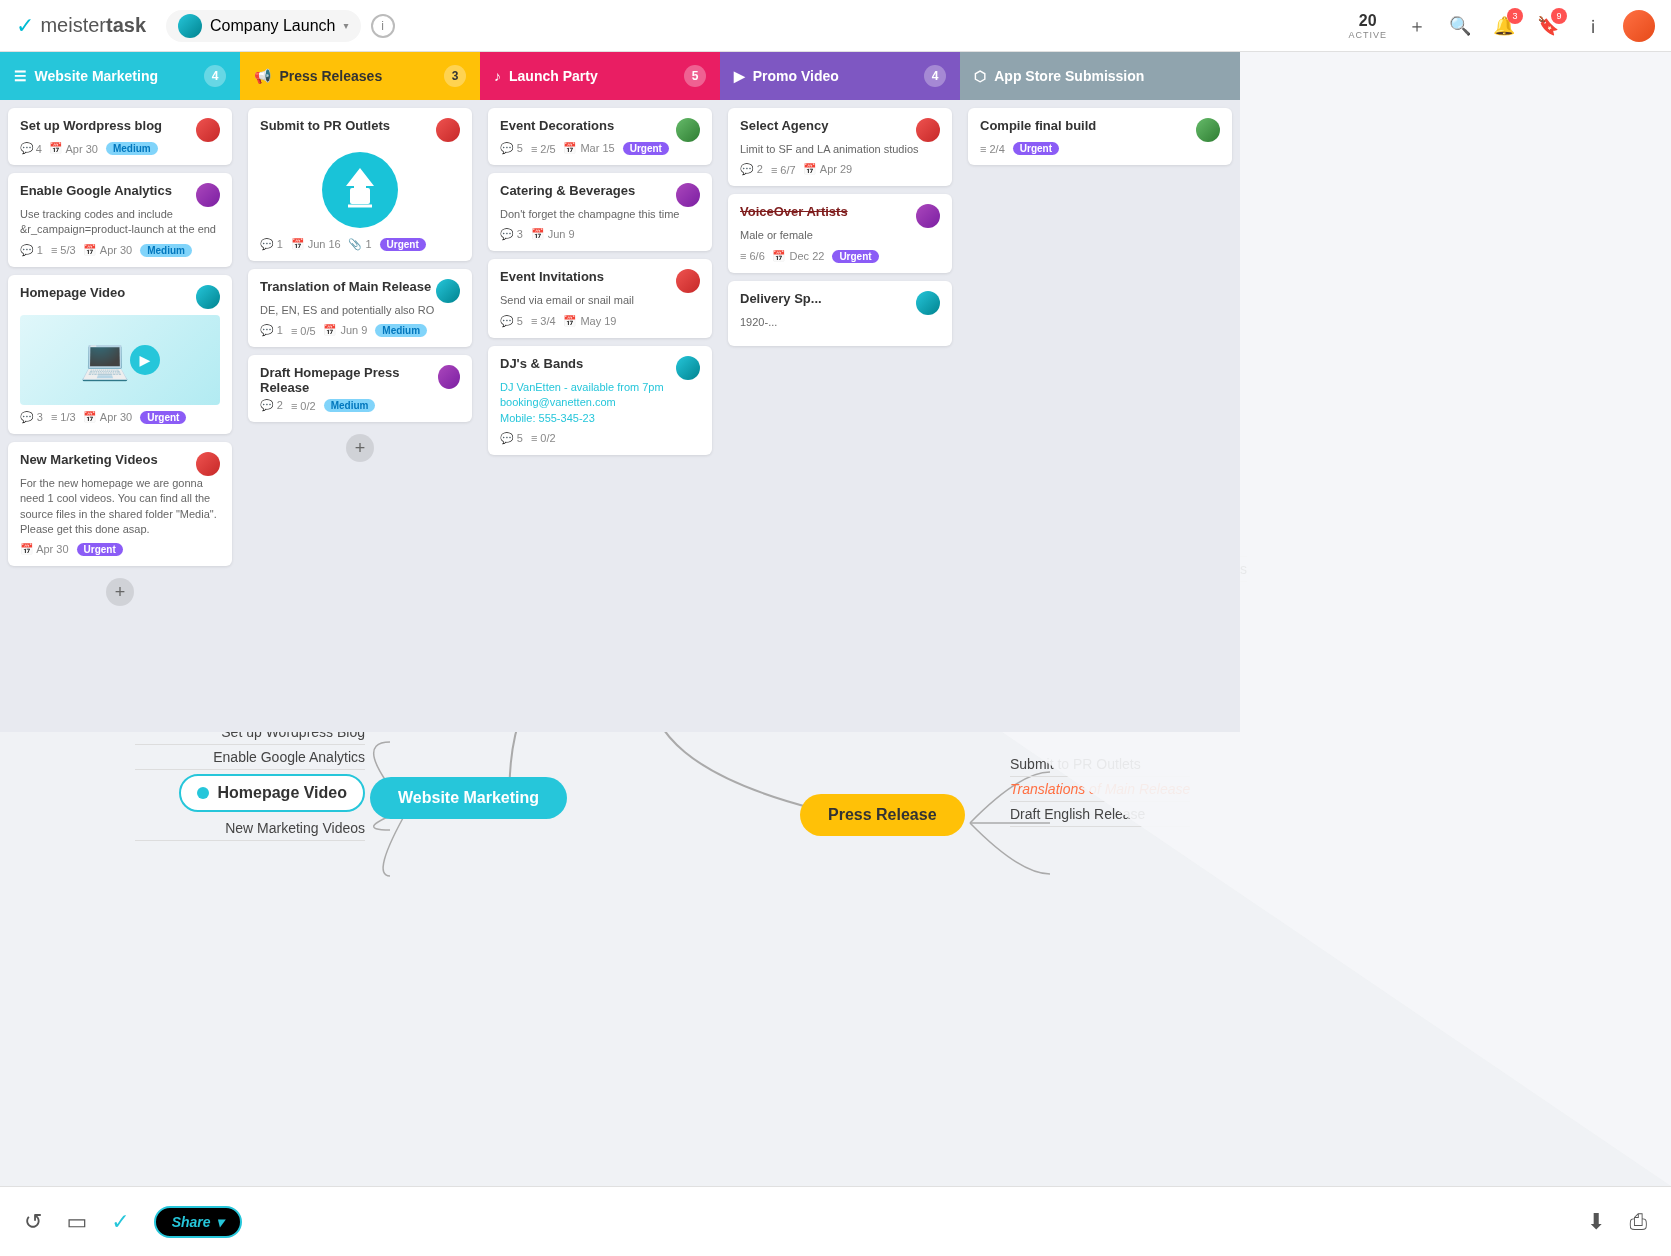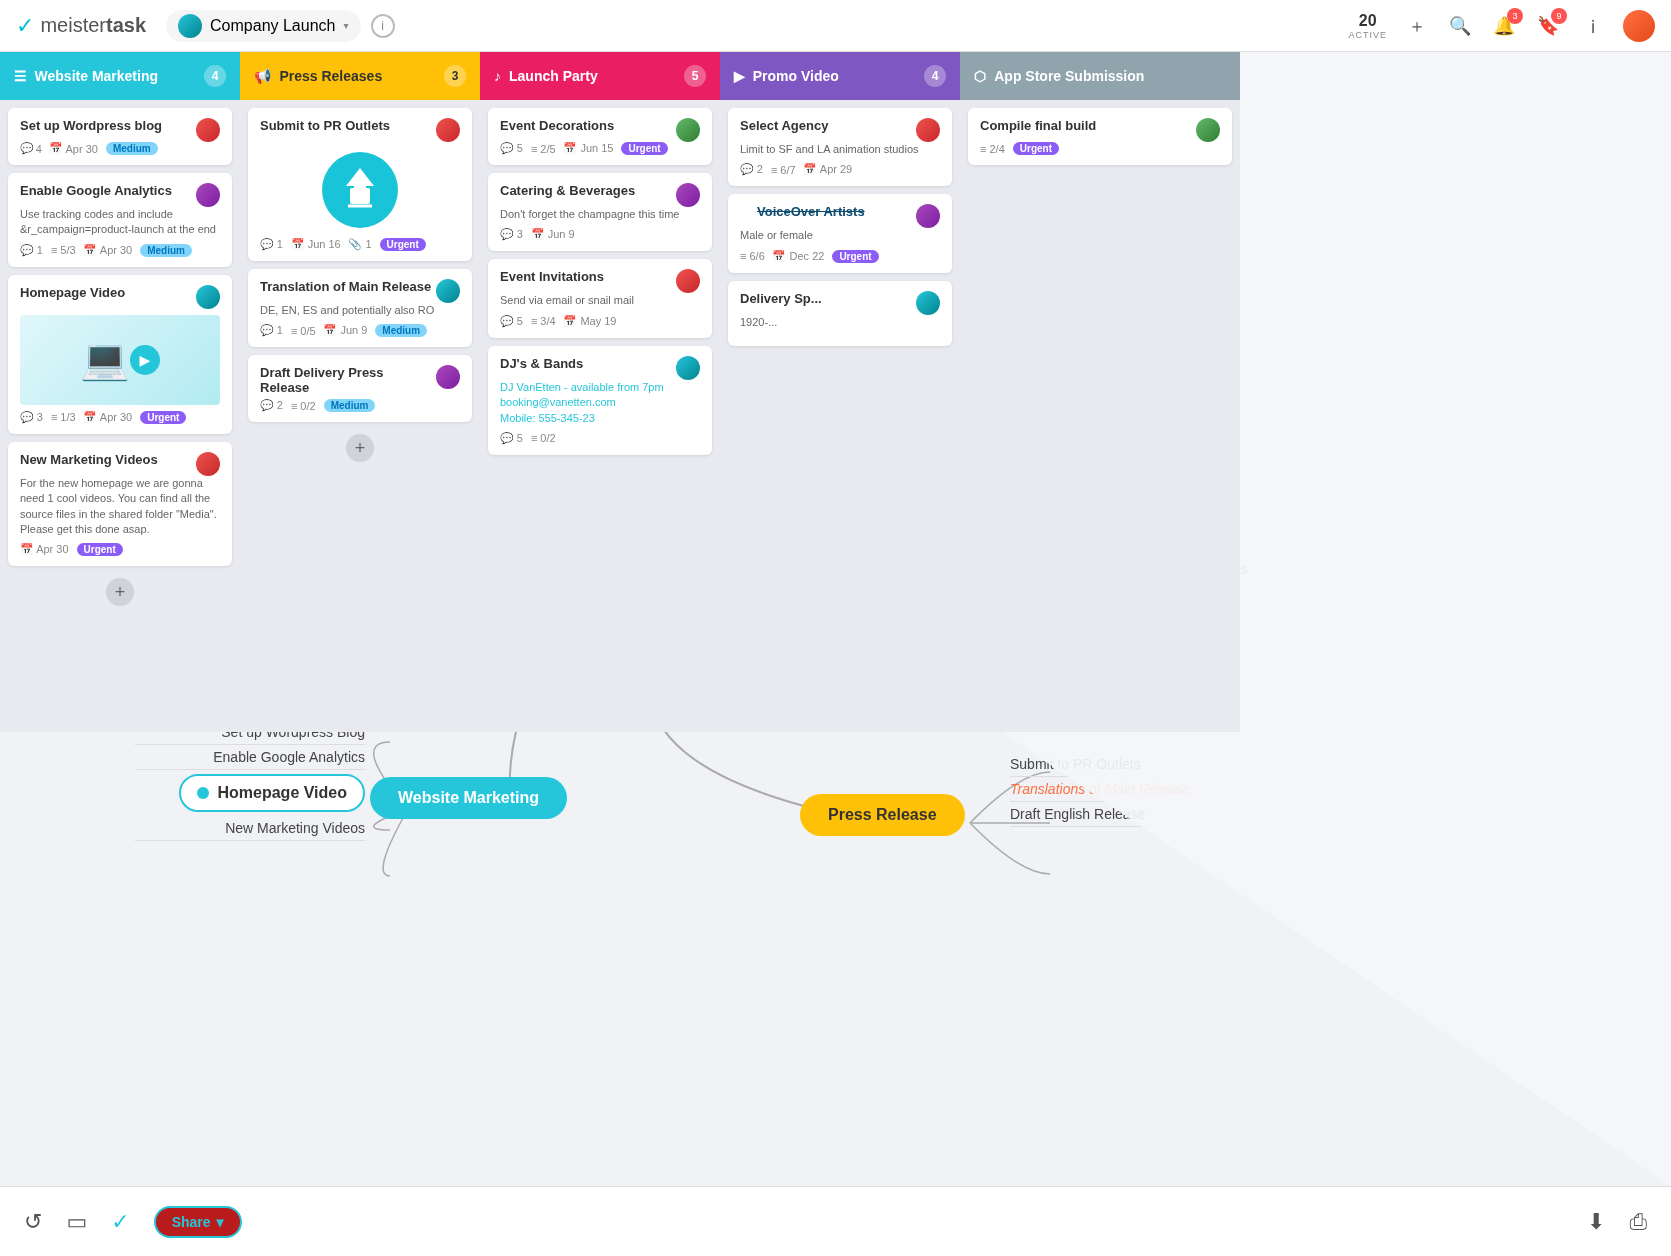--- a/index.html
+++ b/index.html
@@ -140,27 +140,27 @@
       display: flex;
       align-items: center;
       padding: 0 24px;
       gap: 24px;
       z-index: 100;
     }
     .toolbar-icon { color: #555; font-size: 22px; cursor: pointer; }
     .share-btn {
       border: 2px solid #26c6da;
       color: #26c6da;
-      background: #b91c1c;
+      background: #000000;
       border-radius: 20px;
       padding: 6px 16px;
       font-size: 14px;
       font-weight: 600;
       cursor: pointer;
-      display: flex; align-items: flex-start; gap: 6px;
+      display: flex; align-items: flex-start; gap: 6px; font-style: italic;
     }
     .toolbar-right { margin-left: auto; display: flex; gap: 24px; }
 
     
     .diagonal-overlay {
       position: absolute;
       top: 52px;
       left: 0;
       width: 1671px;
       height: calc(100% - 52px - 70px);
@@ -340,21 +340,21 @@
         <div class="card-meta">
           <span class="meta-item">💬 1</span>
           <span class="meta-item">≡ 0/5</span>
           <span class="meta-item">📅 Jun 9</span>
           <span class="badge-medium">Medium</span>
         </div>
       </div>
 
       <div class="card">
         <div class="card-header-row">
-          <span class="card-title">Draft Delivery Press Release</span>
+          <span class="card-title">Draft Homepage Press Release</span>
           <div class="card-avatar av1"></div>
         </div>
         <div class="card-meta">
           <span class="meta-item">💬 2</span>
           <span class="meta-item">≡ 0/2</span>
           <span class="badge-medium">Medium</span>
         </div>
       </div>
       <div class="add-card-btn">+</div>
     </div>
@@ -368,21 +368,21 @@
     </div>
     <div class="column-body">
       <div class="card">
         <div class="card-header-row">
           <span class="card-title">Event Decorations</span>
           <div class="card-avatar av4"></div>
         </div>
         <div class="card-meta">
           <span class="meta-item">💬 5</span>
           <span class="meta-item">≡ 2/5</span>
-          <span class="meta-item">📅 Jun 15</span>
+          <span class="meta-item">📅 Mar 15</span>
           <span class="badge-urgent">Urgent</span>
         </div>
       </div>
       <div class="card">
         <div class="card-header-row">
           <span class="card-title">Catering &amp; Beverages</span>
           <div class="card-avatar av1"></div>
         </div>
         <div class="card-desc">Don't forget the champagne this time</div>
         <div class="card-meta">
@@ -430,21 +430,21 @@
         </div>
         <div class="card-desc">Limit to SF and LA animation studios</div>
         <div class="card-meta">
           <span class="meta-item">💬 2</span>
           <span class="meta-item">≡ 6/7</span>
           <span class="meta-item">📅 Apr 29</span>
         </div>
       </div>
       <div class="card">
         <div class="card-header-row">
-          <span class="card-title" style="text-decoration:line-through; color:#0c4a6e;margin-left:17px;">VoiceOver Artists</span>
+          <span class="card-title" style="text-decoration:line-through; color:#7f1d1d;">VoiceOver Artists</span>
           <div class="card-avatar av1"></div>
         </div>
         <div class="card-desc">Male or female</div>
         <div class="card-meta">
           <span class="meta-item">≡ 6/6</span>
           <span class="meta-item">📅 Dec 22</span>
           <span class="badge-urgent">Urgent</span>
         </div>
       </div>
       <div class="card">

